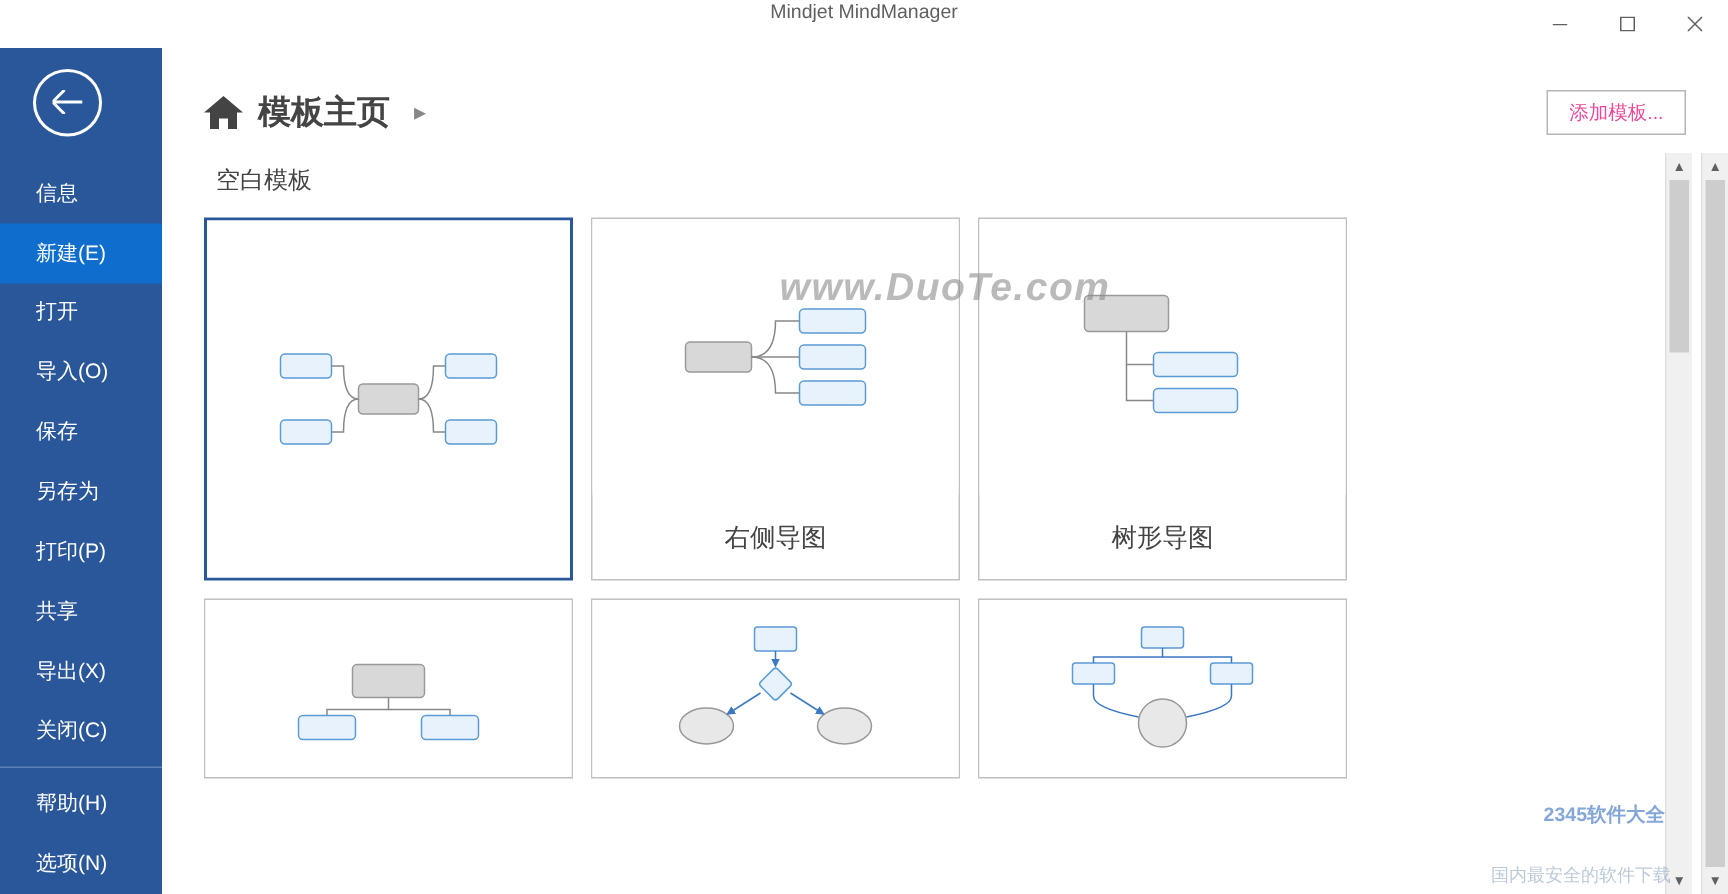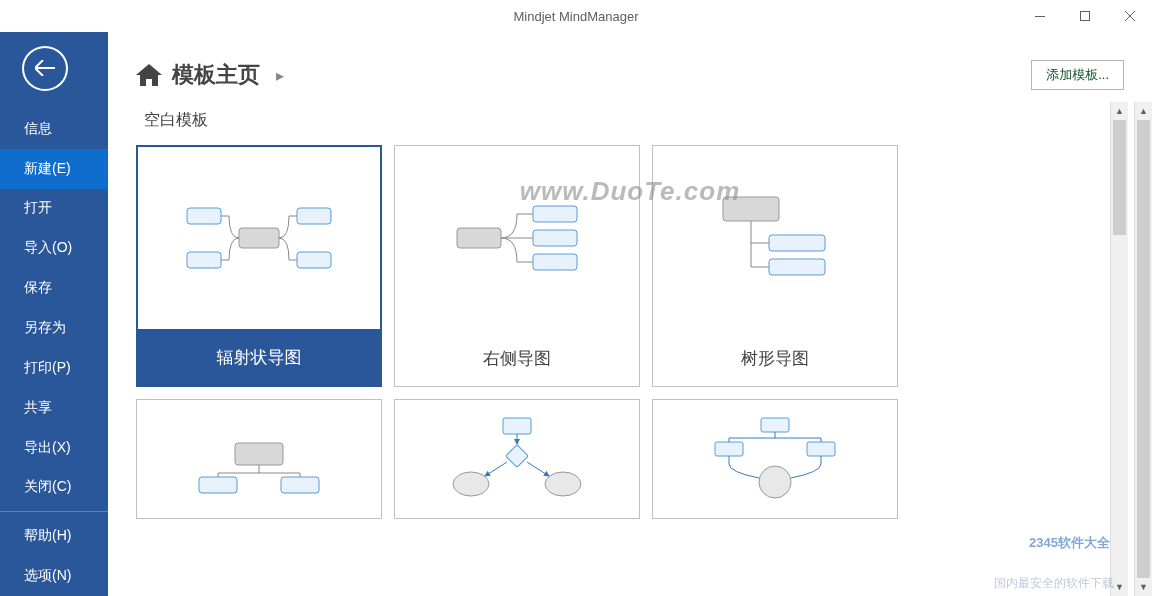--- a/index.html
+++ b/index.html
@@ -1,38 +1,38 @@
 <!DOCTYPE html>
 <html><head>
 <meta charset="utf-8">
 <style>
 * { margin: 0; padding: 0; box-sizing: border-box; font-family: "Microsoft YaHei", "Segoe UI", sans-serif; }
 body { background: #fff; width: 1152px; height: 596px; overflow: hidden; position: relative; }
 
-.titlebar { height: 32px; display: flex; align-items: center; justify-content: center; position: relative; background: #fff; }
+.titlebar { height: 32px; display: flex; align-items: flex-start; justify-content: center; position: relative; background: #fff; }
 .titlebar-title { color: #606060; font-size: 13px; font-weight: 400; }
 .window-controls { position: absolute; right: 0; top: 0; display: flex; }
 .window-btn { width: 45px; height: 32px; display: flex; align-items: center; justify-content: center; color: #606060; cursor: pointer; }
 
 .main-area { display: flex; height: 564px; }
 
 .sidebar { width: 108px; background: #2a579a; color: #fff; display: flex; flex-direction: column; padding-top: 8px; }
 .back-btn { width: 46px; height: 46px; border: 2px solid #fff; border-radius: 50%; margin: 6px 0 18px 22px; display: flex; align-items: center; justify-content: center; cursor: pointer; }
 .sidebar-item { height: 41px; display: flex; align-items: center; padding-left: 24px; font-size: 14px; cursor: pointer; color: #fff; }
 .sidebar-item.active { background: #0f6ecd; }
 .sidebar-divider { height: 1px; background: rgba(255,255,255,0.25); margin: 4px 0; }
 
 .content { flex: 1; background: #fff; position: relative; display: flex; flex-direction: column; }
 
 .content-header { display: flex; align-items: center; padding: 28px 28px 12px 28px; justify-content: space-between; }
 .breadcrumb-area { display: flex; align-items: center; gap: 10px; }
 .home-icon { color: #444; }
 .breadcrumb-title { font-size: 22px; color: #444; font-weight: 700; }
 .breadcrumb-sep { color: #888; font-size: 16px; margin-left: 6px; }
-.add-template-btn { border: 1px solid #b5b5b5; background: #fff; padding: 5px 14px; font-size: 13px; color: #14532d; cursor: pointer; }
+.add-template-btn { border: 1px solid #b5b5b5; background: #fff; padding: 5px 14px; font-size: 13px; color: #ec4899; cursor: pointer; }
 
 .content-body { flex: 1; overflow: hidden; position: relative; display: flex; }
 .scroll-area { flex: 1; padding: 0 0 0 28px; overflow: hidden; }
 .inner-scrollbar { width: 18px; background: #f0f0f0; display: flex; flex-direction: column; border-left: 1px solid #ddd; margin-right: 6px; }
 .outer-scrollbar { width: 18px; background: #f0f0f0; display: flex; flex-direction: column; border-left: 1px solid #ddd; }
 .scroll-arrow { height: 18px; display: flex; align-items: center; justify-content: center; color: #606060; font-size: 9px; cursor: pointer; background: #f0f0f0; }
 .scroll-track { flex: 1; background: #f0f0f0; position: relative; }
 .scroll-thumb { position: absolute; left: 2px; right: 2px; background: #cdcdcd; }
 
 .section-title { font-size: 16px; color: #444; margin: 8px 0 14px 8px; font-weight: 400; }
@@ -126,21 +126,20 @@
                 <rect x="8" y="10" width="34" height="16" rx="3" fill="#e8f2fc" stroke="#5a9bd5"></rect>
                 <rect x="8" y="54" width="34" height="16" rx="3" fill="#e8f2fc" stroke="#5a9bd5"></rect>
                 <rect x="118" y="10" width="34" height="16" rx="3" fill="#e8f2fc" stroke="#5a9bd5"></rect>
                 <rect x="118" y="54" width="34" height="16" rx="3" fill="#e8f2fc" stroke="#5a9bd5"></rect>
                 <path d="M60 40 Q50 40 50 18 L42 18" stroke="#888" fill="none"></path>
                 <path d="M60 40 Q50 40 50 62 L42 62" stroke="#888" fill="none"></path>
                 <path d="M100 40 Q110 40 110 18 L118 18" stroke="#888" fill="none"></path>
                 <path d="M100 40 Q110 40 110 62 L118 62" stroke="#888" fill="none"></path>
               </svg>
             </div>
-            <div class="template-label">辐射状导图</div>
           </div>
 
           <div class="template-card">
             <div class="template-preview">
               <svg width="160" height="80" viewBox="0 0 160 80">
                 <rect x="20" y="30" width="44" height="20" rx="3" fill="#d8d8d8" stroke="#999"></rect>
                 <rect x="96" y="8" width="44" height="16" rx="3" fill="#e8f2fc" stroke="#5a9bd5"></rect>
                 <rect x="96" y="32" width="44" height="16" rx="3" fill="#e8f2fc" stroke="#5a9bd5"></rect>
                 <rect x="96" y="56" width="44" height="16" rx="3" fill="#e8f2fc" stroke="#5a9bd5"></rect>
                 <path d="M64 40 Q80 40 80 16 L96 16" stroke="#888" fill="none"></path>

